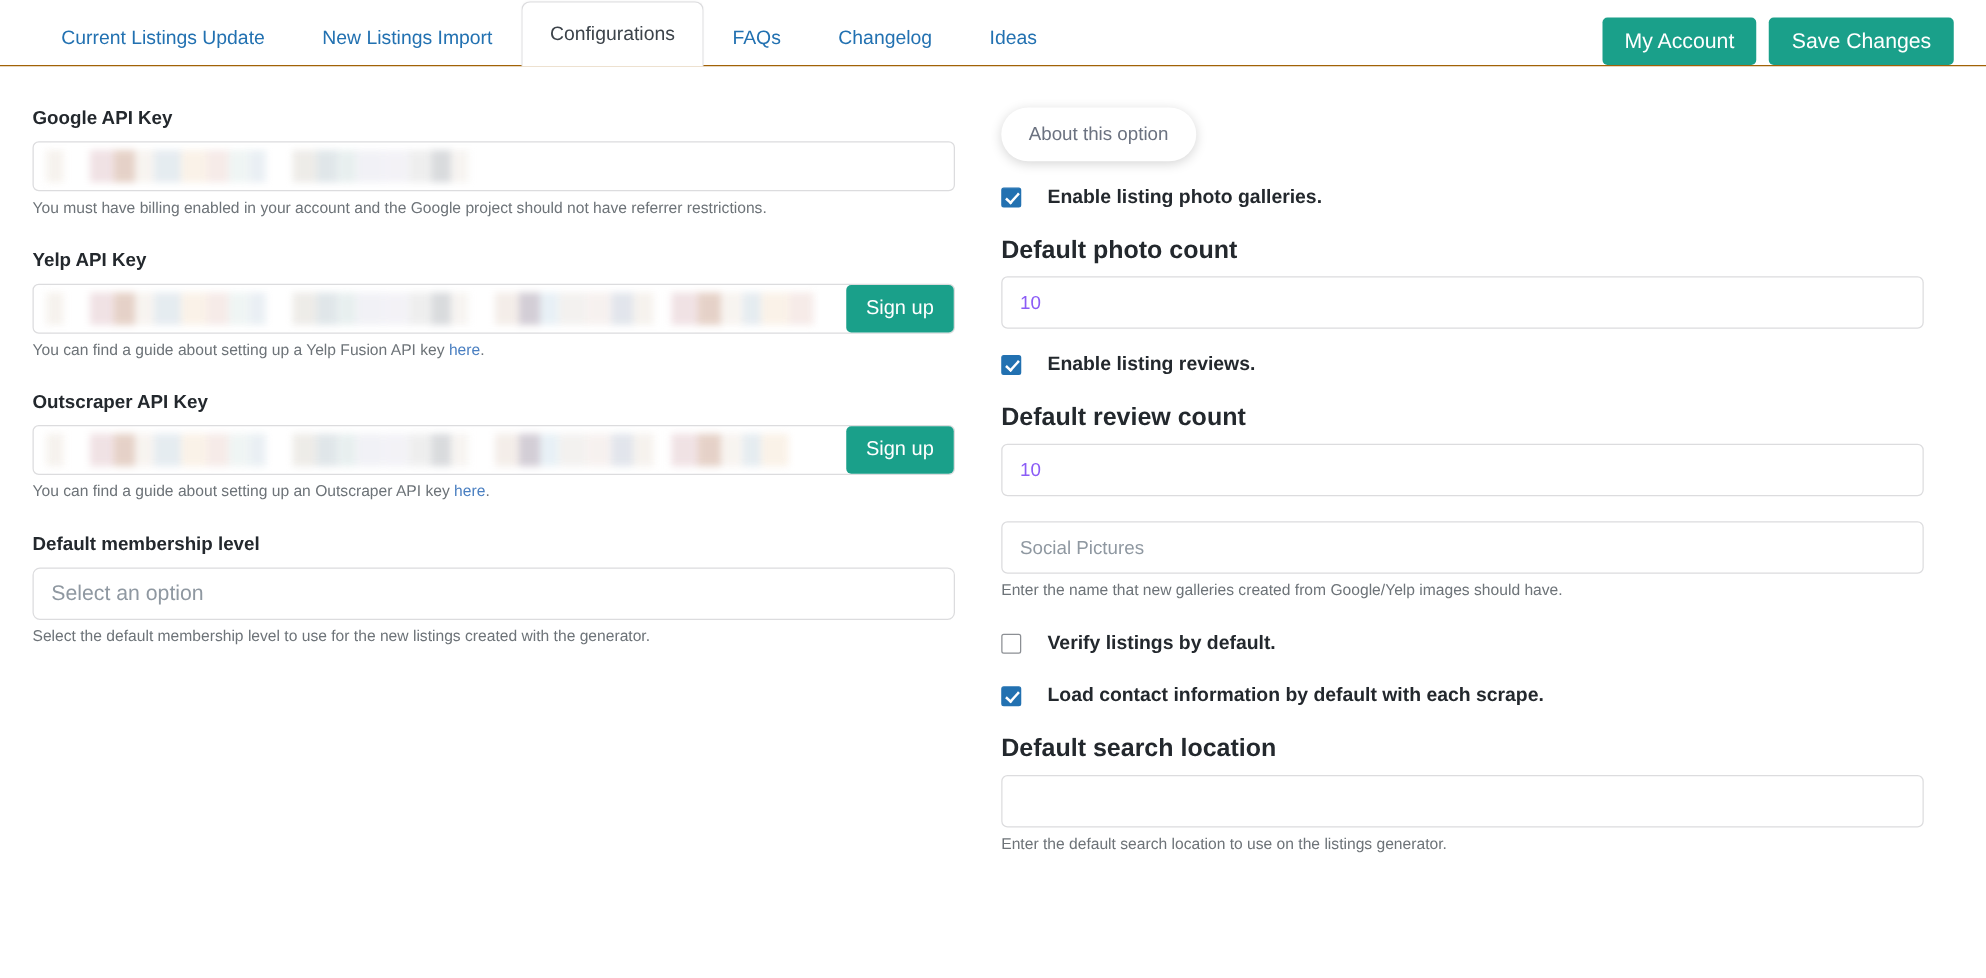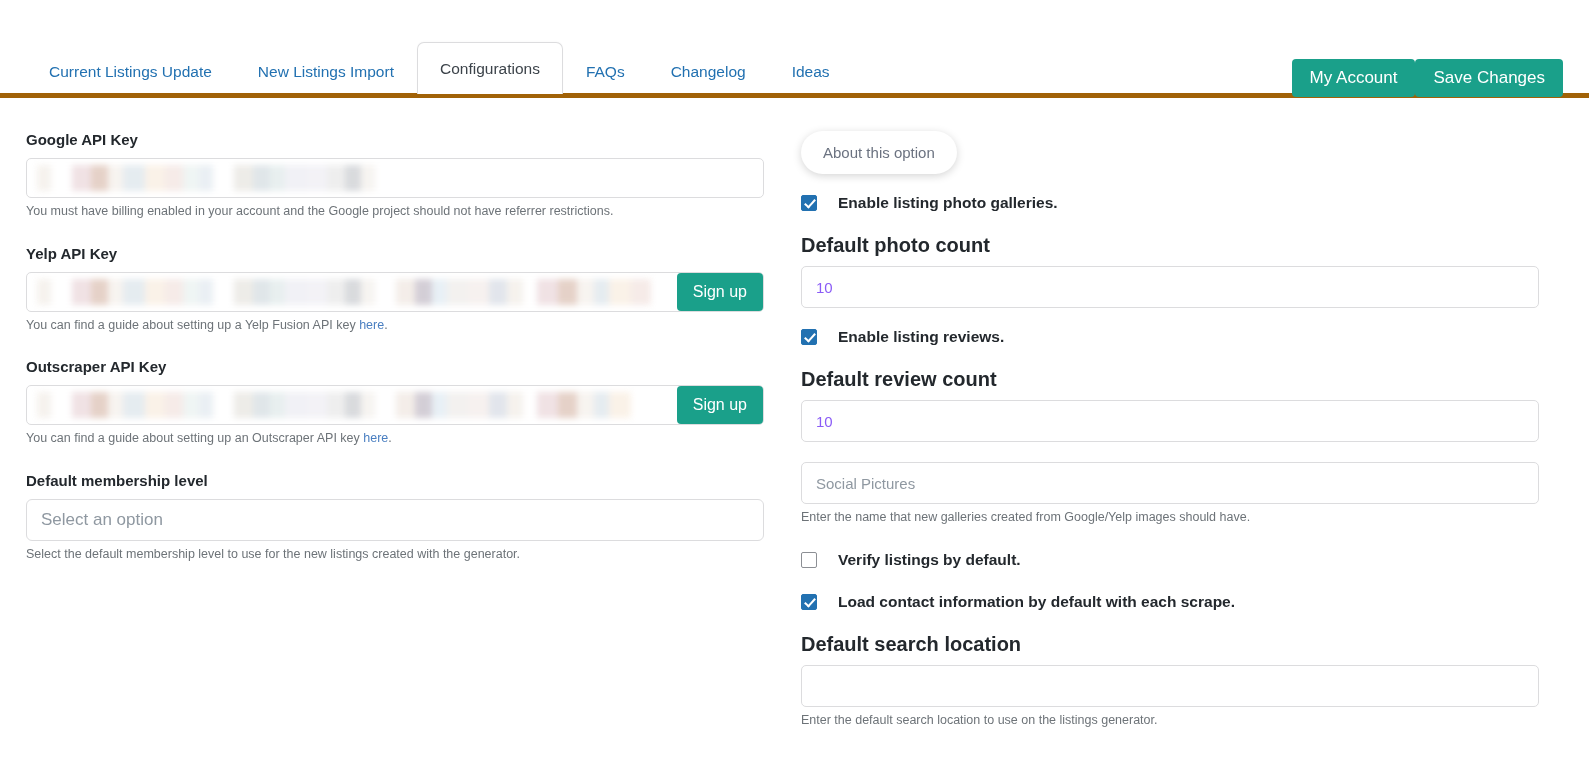--- a/index.html
+++ b/index.html
@@ -8,23 +8,22 @@
     width: 1589px; height: 782px;
     background: #ffffff;
     font-family: "Liberation Sans", sans-serif;
     overflow: hidden;
   }
 
   
   .topbar {
     position: relative;
     height: 53px;
-    border-bottom: 5px solid #a16207;
+    border-bottom: 1px solid #a16207;
     background: #ffffff;
-    margin-top: 45px;
   }
   .tabs {
     position: absolute;
     left: 26px;
     bottom: 0;
     display: flex;
     align-items: flex-end;
     height: 65px;
   }
   .tab {
@@ -49,20 +48,21 @@
     border-top-right-radius: 7px;
     height: 52px;
     line-height: 52px;
     box-shadow: 0 -1px 2px rgba(0,0,0,0.02);
   }
   .topbar-actions {
     position: absolute;
     right: 26px;
     top: 14px;
     display: flex;
+    gap: 10px;
   }
   .btn-teal {
     background: #1aa08a;
     color: #ffffff;
     border: none;
     border-radius: 4px;
     font-size: 17px;
     font-family: "Liberation Sans", sans-serif;
     padding: 0 18px;
     height: 38px;

